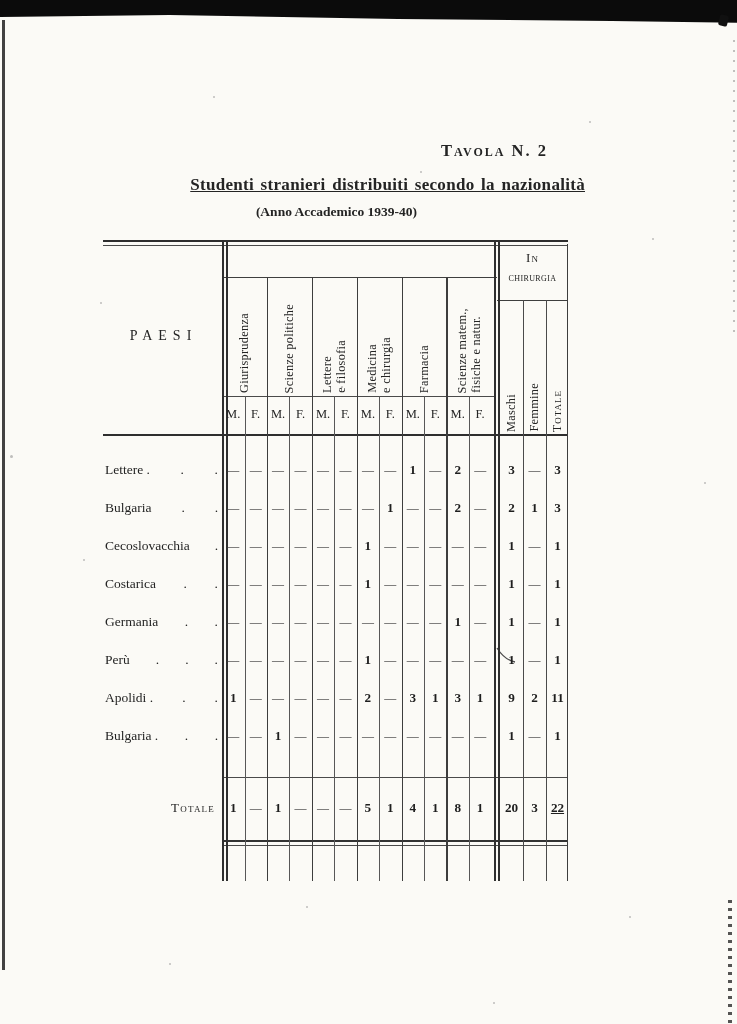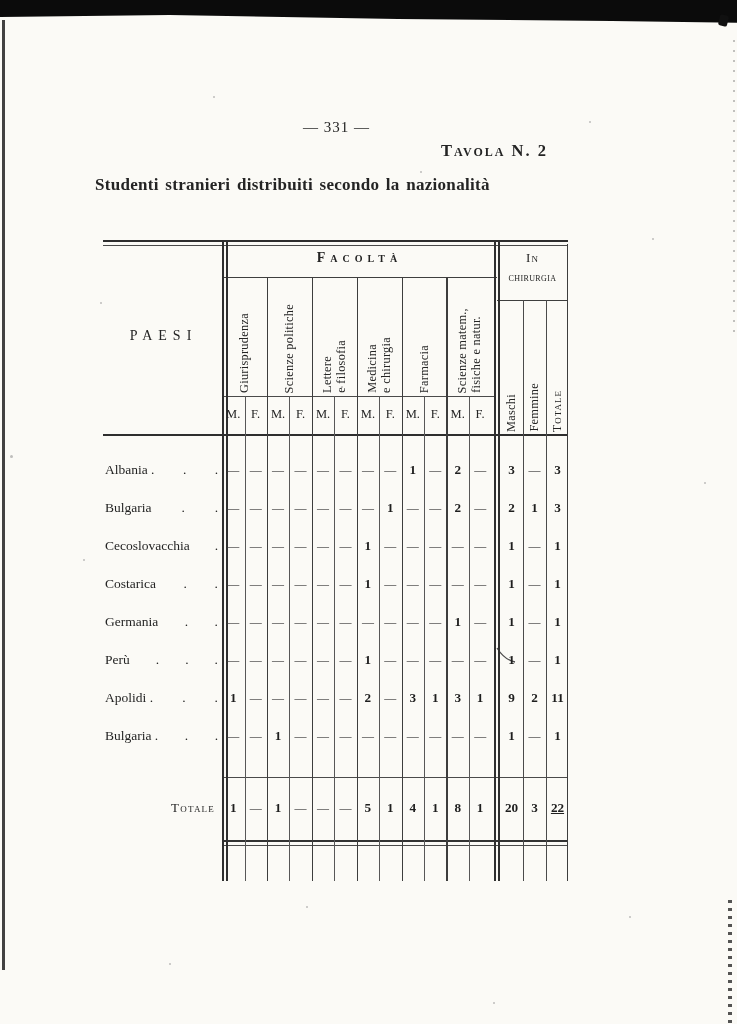--- a/index.html
+++ b/index.html
@@ -15,22 +15,22 @@
          background:repeating-linear-gradient(180deg,#555 0 2px,transparent 2px 10px);}
   .corner{position:absolute;left:719px;top:15px;width:9px;height:11px;background:#101010;
           border-radius:2px;transform:rotate(14deg);}
   .sp{position:absolute;width:2px;height:2px;background:#8d8d8d;border-radius:50%;opacity:.55;}
   .stray{position:absolute;left:494px;top:645px;}
   
   .pagenum{position:absolute;left:105px;top:119px;width:463px;text-align:center;
            font-size:15px;letter-spacing:1px;}
   .plate{position:absolute;left:400px;top:141px;width:148px;text-align:right;
          font-variant:small-caps;font-weight:bold;font-size:16.5px;letter-spacing:2px;}
-  .title{position:absolute;left:95px;top:175px;width:490px;text-align:left;
-         font-weight:bold;font-size:17px;letter-spacing:.3px;word-spacing:2px;}
+  .title{position:absolute;left:95px;top:175px;width:490px;text-align:right;
+         font-weight:bold;font-size:17px;letter-spacing:.3px;word-spacing:2px;text-decoration:underline;}
   .subtitle{position:absolute;left:105px;top:204px;width:463px;text-align:center;
             font-weight:bold;font-size:13.5px;}
   
   .tbl{position:absolute;left:105px;top:240px;width:463px;height:645px;}
   .hl,.vl{position:absolute;}
   .paesi{position:absolute;left:0;top:88px;width:117px;text-align:center;
          font-size:14px;letter-spacing:6px;}
   .facolta{position:absolute;left:117px;top:10px;width:275px;text-align:center;
            font-variant:small-caps;font-weight:bold;font-size:14px;letter-spacing:5px;}
   .incompl{position:absolute;left:392px;top:11px;width:71px;text-align:center;
@@ -74,23 +74,23 @@
   <i class="sp" style="left:100px;top:302px"></i>
     <i class="sp" style="left:341px;top:386px"></i>
   <i class="sp" style="left:704px;top:482px"></i>
     <i class="sp" style="left:83px;top:559px"></i>
   <i class="sp" style="left:10px;top:455px;width:3px;height:3px"></i>
   <i class="sp" style="left:306px;top:906px"></i>
     <i class="sp" style="left:629px;top:916px"></i>
   <i class="sp" style="left:169px;top:963px"></i>
     <i class="sp" style="left:493px;top:1002px"></i>
 
-  <div class="pagenum">— 331 —</div>
   <div class="plate">Tavola N. 2</div>
   <div class="title">Studenti stranieri distribuiti secondo la nazionalità</div>
+  <div class="subtitle">(Anno Accademico 1939-40)</div>
 
   <div class="tbl">
     <div id="rules">
         <div class="hl" style="left: -2px; top: 0px; width: 465px; height: 2.4px; background: rgb(46, 46, 46);"></div>
         <div class="hl" style="left: -2px; top: 4.6px; width: 465px; height: 1.3px; background: rgb(74, 74, 74);"></div>
         <div class="hl" style="left: 119px; top: 37px; width: 273px; height: 1.4px; background: rgb(62, 62, 62);"></div>
         <div class="hl" style="left: 392px; top: 60px; width: 70px; height: 1.4px; background: rgb(62, 62, 62);"></div>
         <div class="hl" style="left: 117px; top: 156px; width: 273px; height: 1.3px; background: rgb(74, 74, 74);"></div>
         <div class="hl" style="left: -2px; top: 193.5px; width: 465px; height: 2.2px; background: rgb(46, 46, 46);"></div>
         <div class="hl" style="left: 117px; top: 537px; width: 346px; height: 1.3px; background: rgb(74, 74, 74);"></div>
@@ -110,21 +110,20 @@
         <div class="vl" style="left: 319px; top: 156px; width: 1px; height: 485px; background: rgb(87, 87, 87);"></div>
         <div class="vl" style="left: 363.8px; top: 156px; width: 1px; height: 485px; background: rgb(87, 87, 87);"></div>
         <div class="vl" style="left: 389.2px; top: 1px; width: 1.7px; height: 640px; background: rgb(47, 47, 47);"></div>
         <div class="vl" style="left: 392.6px; top: 1px; width: 2px; height: 640px; background: rgb(47, 47, 47);"></div>
         <div class="vl" style="left: 418px; top: 60px; width: 1.2px; height: 581px; background: rgb(74, 74, 74);"></div>
         <div class="vl" style="left: 440.5px; top: 60px; width: 1.2px; height: 581px; background: rgb(74, 74, 74);"></div>
         <div class="vl" style="left: 461.6px; top: 4px; width: 1.4px; height: 637px; background: rgb(61, 61, 61);"></div>
       </div>
 
     <div class="paesi">PAESI</div>
-    <div class="facolta">Facoltà</div>
     <div class="incompl">
       <span class="l1">In</span>
       <span class="l2">chirurgia</span>
     </div>
 
     <div class="fac-label" style="left:117px">
       <span class="rot">Giurisprudenza</span>
     </div>
     <div class="fac-label" style="left:161.9px">
       <span class="rot">Scienze politiche</span>
@@ -163,21 +162,21 @@
         <span class="mf" style="left: 206.8px; width: 22.45px;">M.</span>
         <span class="mf" style="left: 229.25px; width: 22.45px;">F.</span>
         <span class="mf" style="left: 251.7px; width: 22.45px;">M.</span>
         <span class="mf" style="left: 274.15px; width: 22.45px;">F.</span>
         <span class="mf" style="left: 296.6px; width: 22.45px;">M.</span>
         <span class="mf" style="left: 319.05px; width: 22.45px;">F.</span>
         <span class="mf" style="left: 341.5px; width: 22.45px;">M.</span>
         <span class="mf" style="left: 363.95px; width: 22.45px;">F.</span>
         <div class="drow" style="top: 220px;">
           <div class="lbl">
-            <span class="lname">Albania .</span>
+            <span class="lname">Lettere .</span>
             <span class="ldot">.</span>
             <span class="ldot">.</span>
           </div>
           <span class="cell dash" style="left: 117px; width: 22.45px;">—</span>
           <span class="cell dash" style="left: 139.45px; width: 22.45px;">—</span>
           <span class="cell dash" style="left: 161.9px; width: 22.45px;">—</span>
           <span class="cell dash" style="left: 184.35px; width: 22.45px;">—</span>
           <span class="cell dash" style="left: 206.8px; width: 22.45px;">—</span>
           <span class="cell dash" style="left: 229.25px; width: 22.45px;">—</span>
           <span class="cell dash" style="left: 251.7px; width: 22.45px;">—</span>

